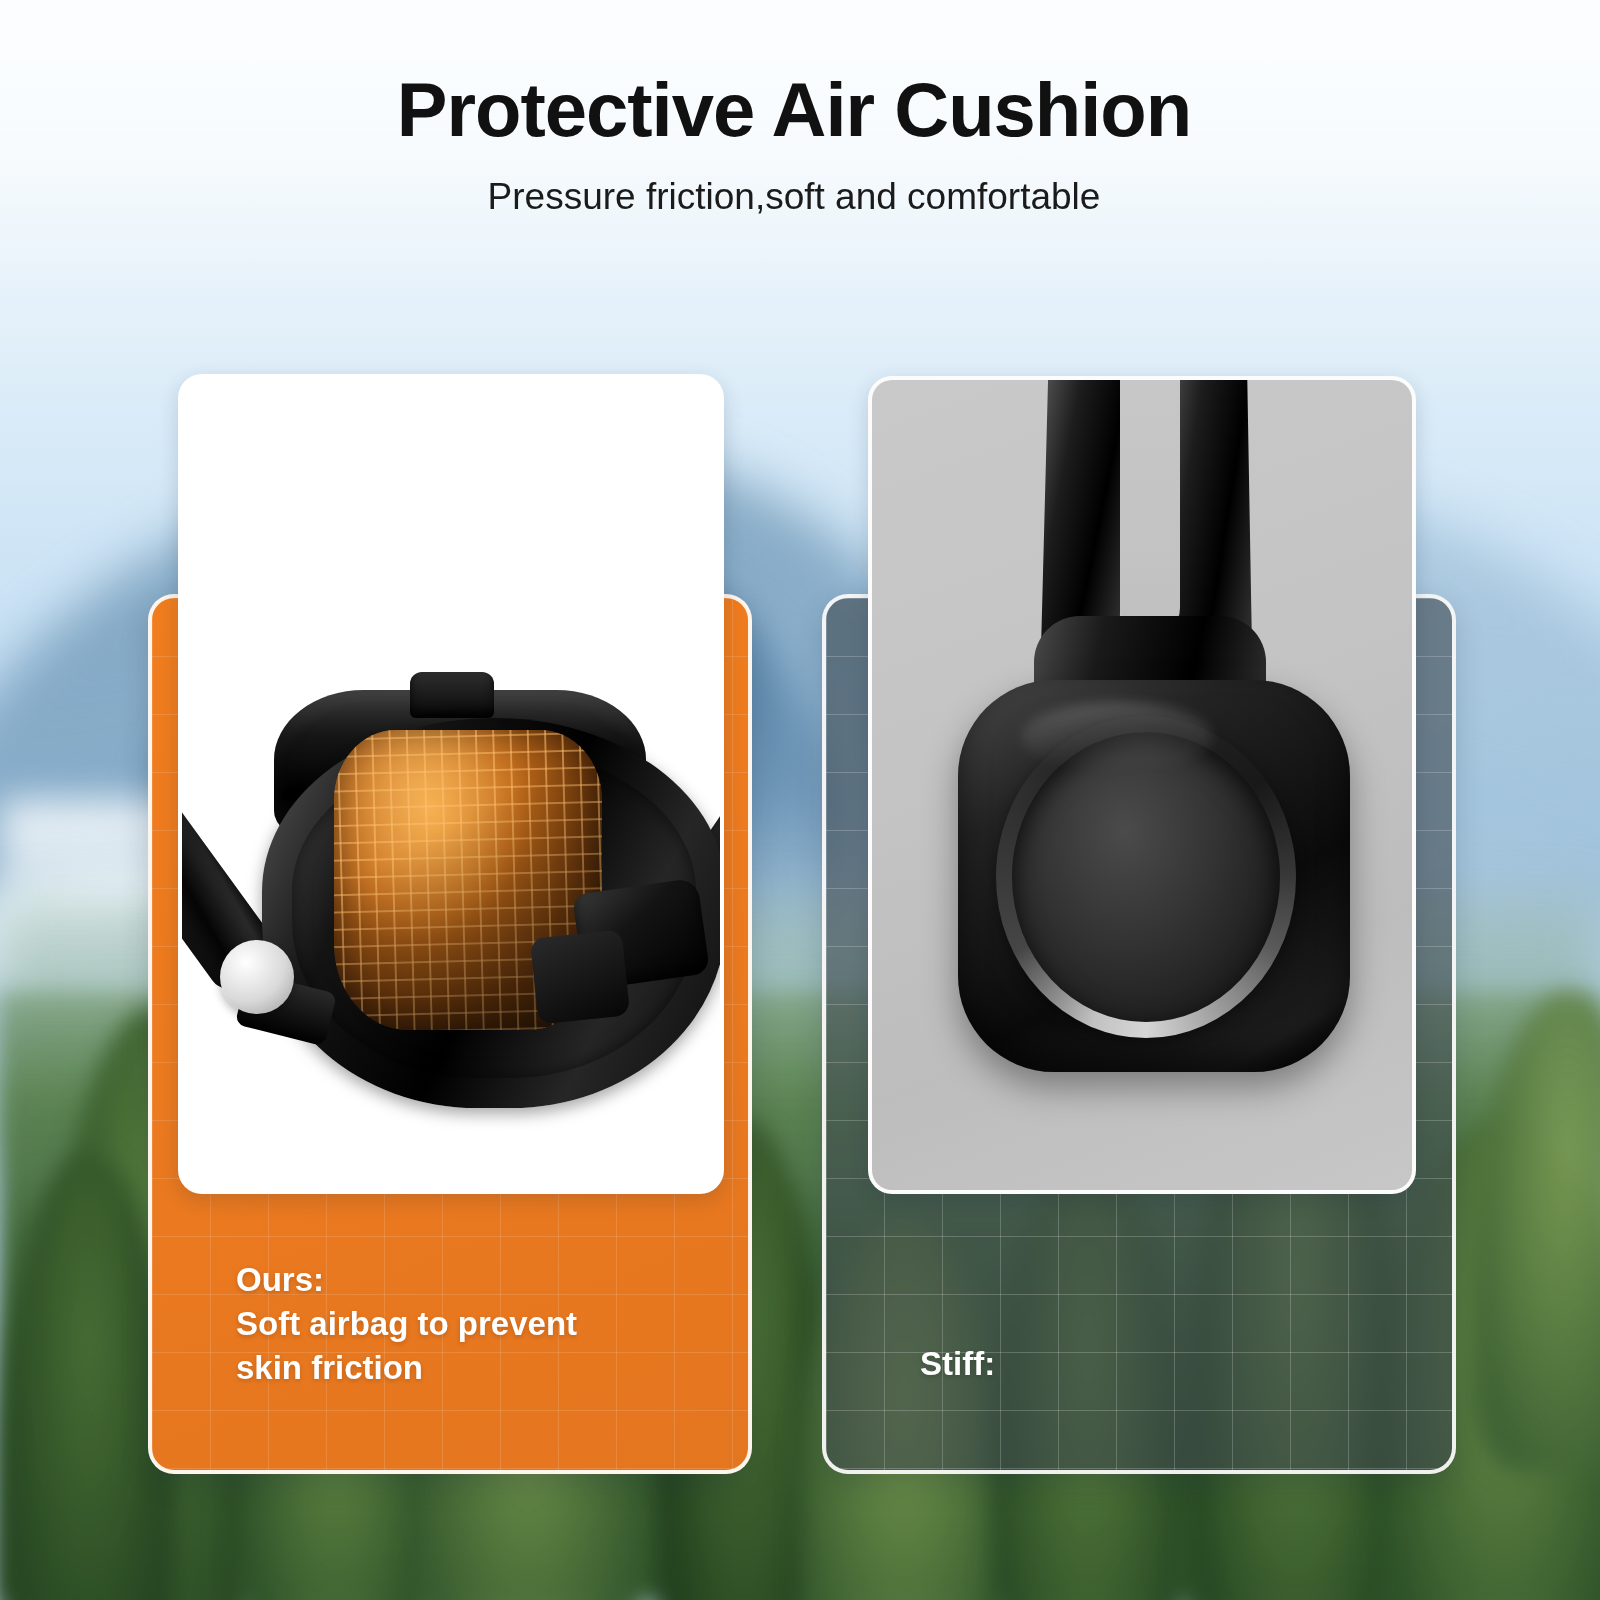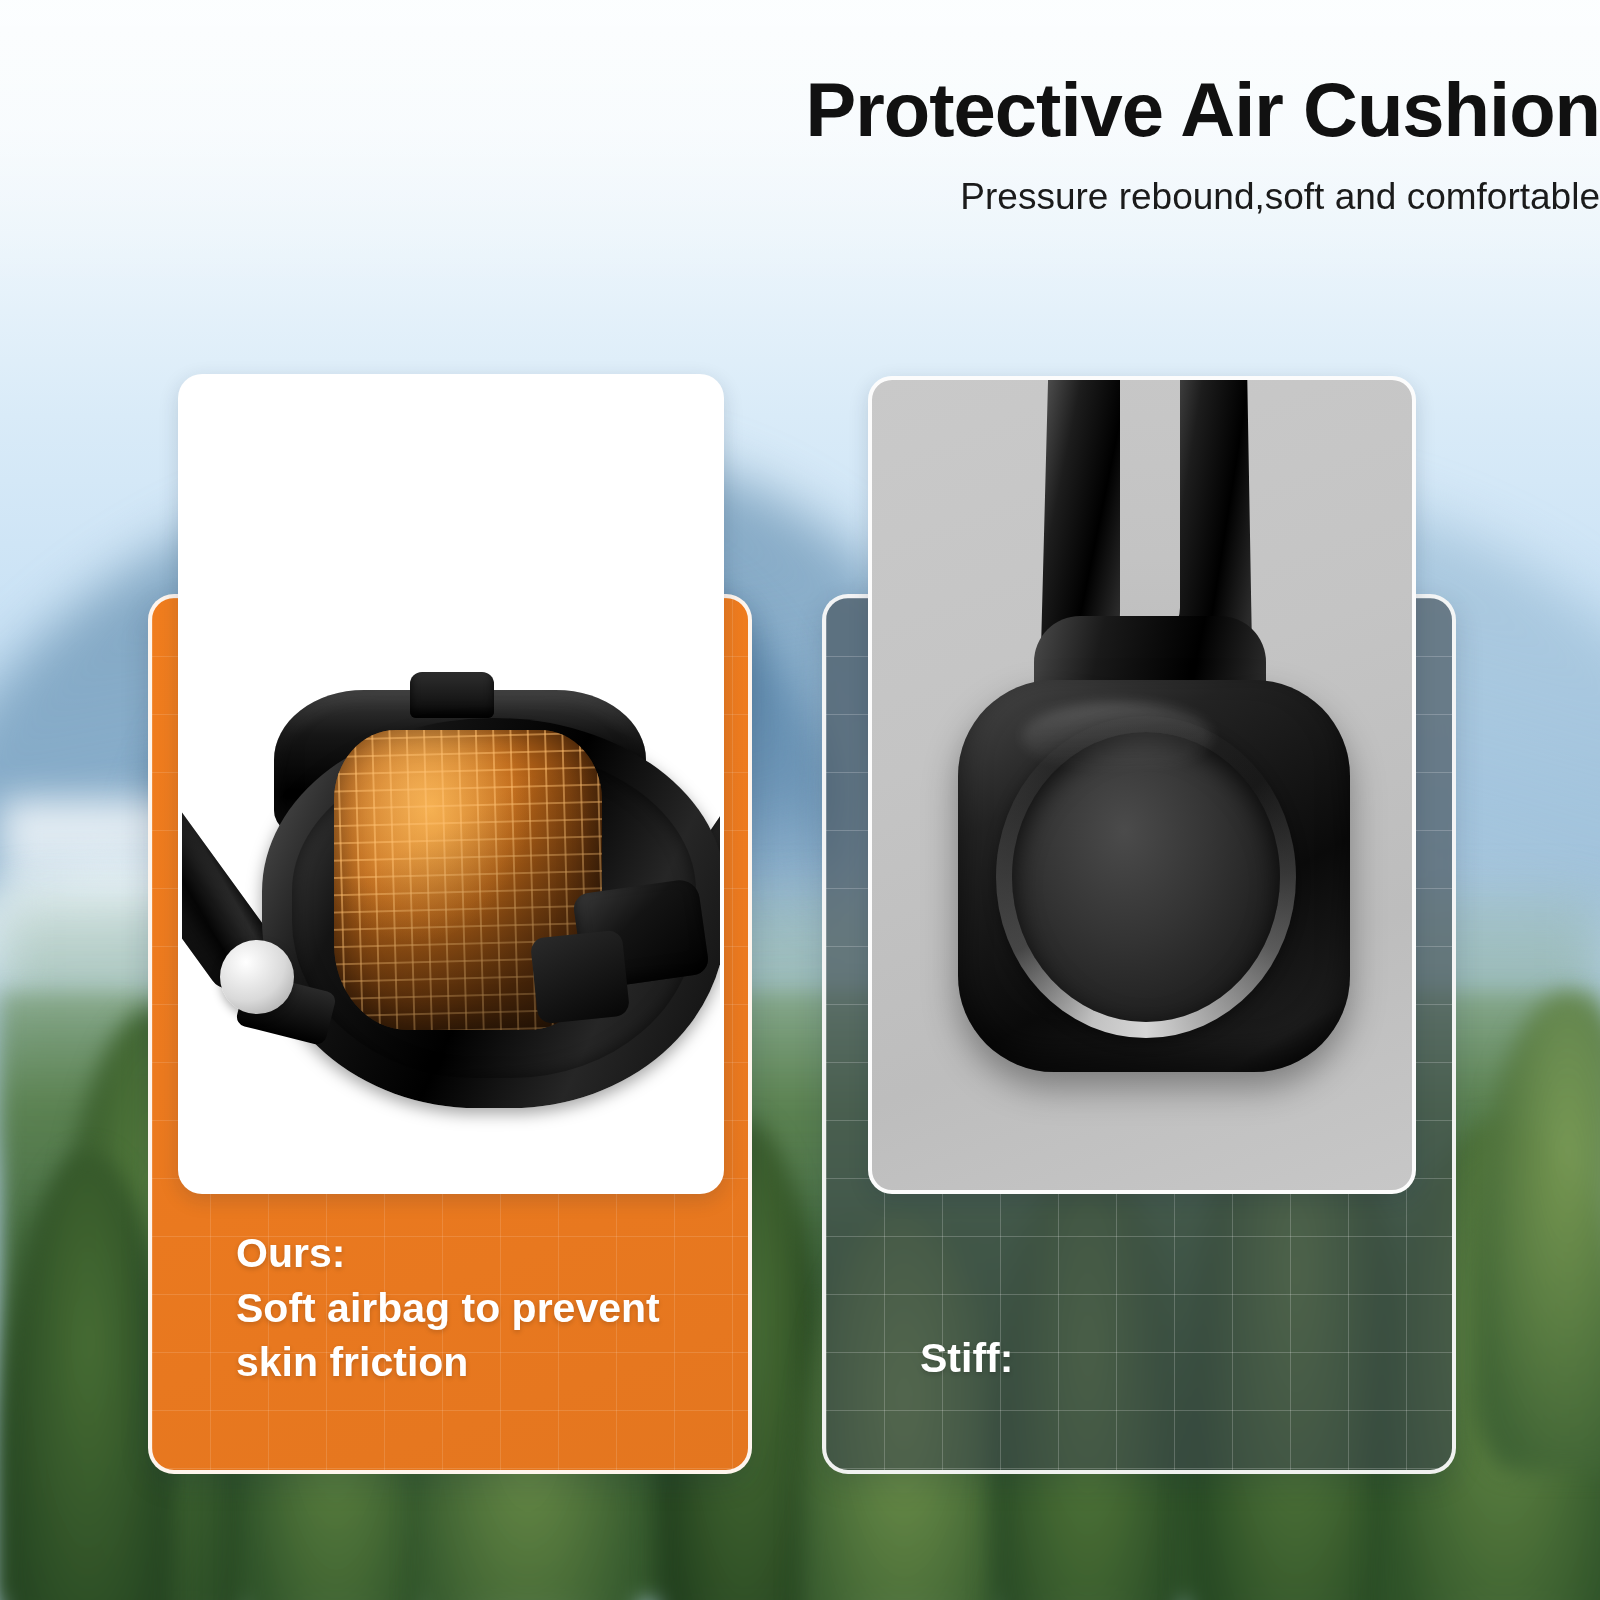--- a/index.html
+++ b/index.html
@@ -92,21 +92,21 @@
   .tree.t7 { left: 62%; top: 72%; width: 12%; height: 36%; border-radius: 50% 50% 20% 20% / 60% 60% 16% 16%; background: radial-gradient(ellipse at 50% 34%, rgba(96,134,64,.92), rgba(42,76,38,1) 74%); }
   .tree.t8 { left: 74%; top: 66%; width: 14%; height: 42%; border-radius: 50% 50% 22% 22% / 62% 62% 18% 18%; background: radial-gradient(ellipse at 50% 32%, rgba(104,142,70,.95), rgba(40,74,36,1) 72%); }
   .tree.t9 { left: 86%; top: 70%; width: 16%; height: 38%; border-radius: 48% 52% 20% 20% / 60% 60% 16% 16%; background: radial-gradient(ellipse at 50% 34%, rgba(112,148,76,.92), rgba(46,82,40,1) 74%); }
   .tree.t10 { left: 92%; top: 62%; width: 12%; height: 30%; border-radius: 50% 50% 22% 22% / 64% 64% 18% 18%; background: radial-gradient(ellipse at 50% 34%, rgba(130,162,88,.8), rgba(62,98,52,.95) 76%); }
   .bg-vignette {
     position:absolute; inset:0;
     background: linear-gradient(180deg, rgba(255,255,255,.55) 0%, rgba(255,255,255,0) 18%);
   }
 
   
-  .header { position:absolute; left:0; right:0; top:70px; text-align:right; }
+  .header { position:absolute; left:0; right:12px; top:70px; text-align:center; }
   .title {
     font-size: 76px;
     font-weight: 700;
     color: #111111;
     letter-spacing: -1px;
     line-height: 1.06;
     margin: 0;
   }
   .subtitle {
     font-size: 37px;
@@ -147,21 +147,21 @@
       linear-gradient(to right, rgba(255,255,255,.20) 1px, transparent 1px),
       linear-gradient(to bottom, rgba(255,255,255,.20) 1px, transparent 1px);
   }
 
   .card-caption {
     position: absolute;
     left: 84px; right: 40px;
     bottom: 80px;
     color: #ffffff;
     font-weight: 700;
-    font-size: 41px;
+    font-size: 33px;
     line-height: 1.33;
     text-shadow: 0 2px 5px rgba(0,0,0,.18);
   }
   .card-others .card-caption { left: 94px; right: 30px; bottom: 84px; }
   .caption-label { display:block; }
   .caption-body  { display:block; white-space: pre-line; }
 
   
   .photo {
     position: absolute;
@@ -367,21 +367,21 @@
     <div class="tree t6"></div>
     <div class="tree t7"></div>
     <div class="tree t8"></div>
     <div class="tree t9"></div>
     <div class="tree t10"></div>
     <div class="bg-vignette"></div>
   </div>
 
   <div class="header">
     <h1 class="title">Protective Air Cushion</h1>
-    <p class="subtitle">Pressure rebound,soft and comfortable</p>
+    <p class="subtitle">Pressure friction,soft and comfortable</p>
   </div>
 
   <div class="card card-ours">
     <div class="grid-overlay"></div>
     <div class="card-caption">
       <span class="caption-label">Ours:</span>
       <span class="caption-body">Soft airbag to prevent
 skin friction</span>
     </div>
   </div>

